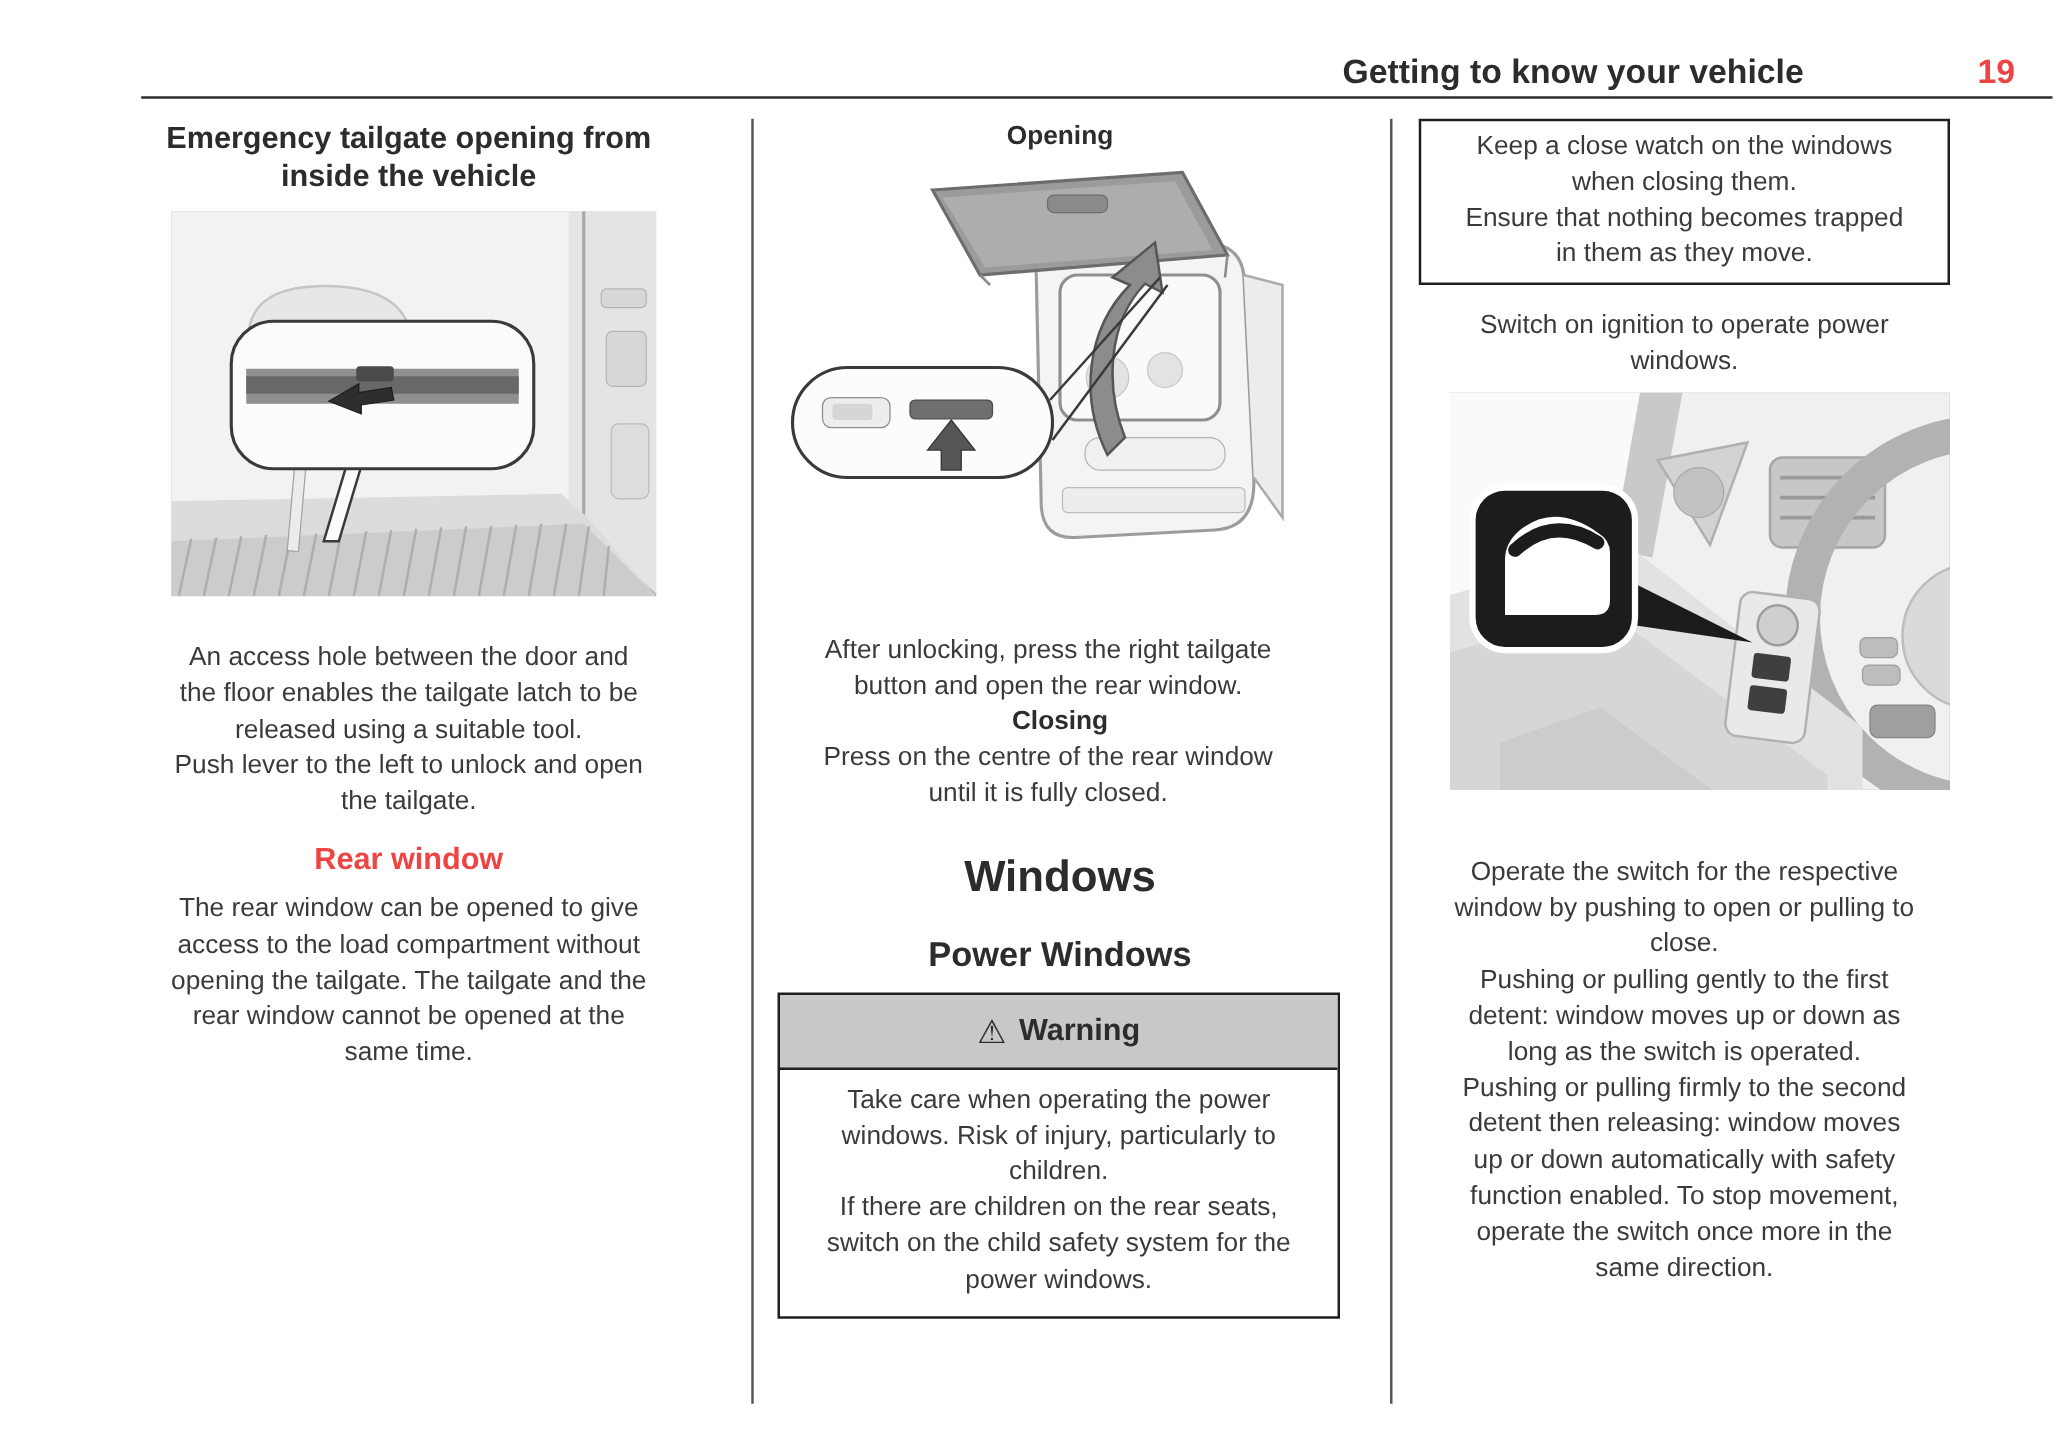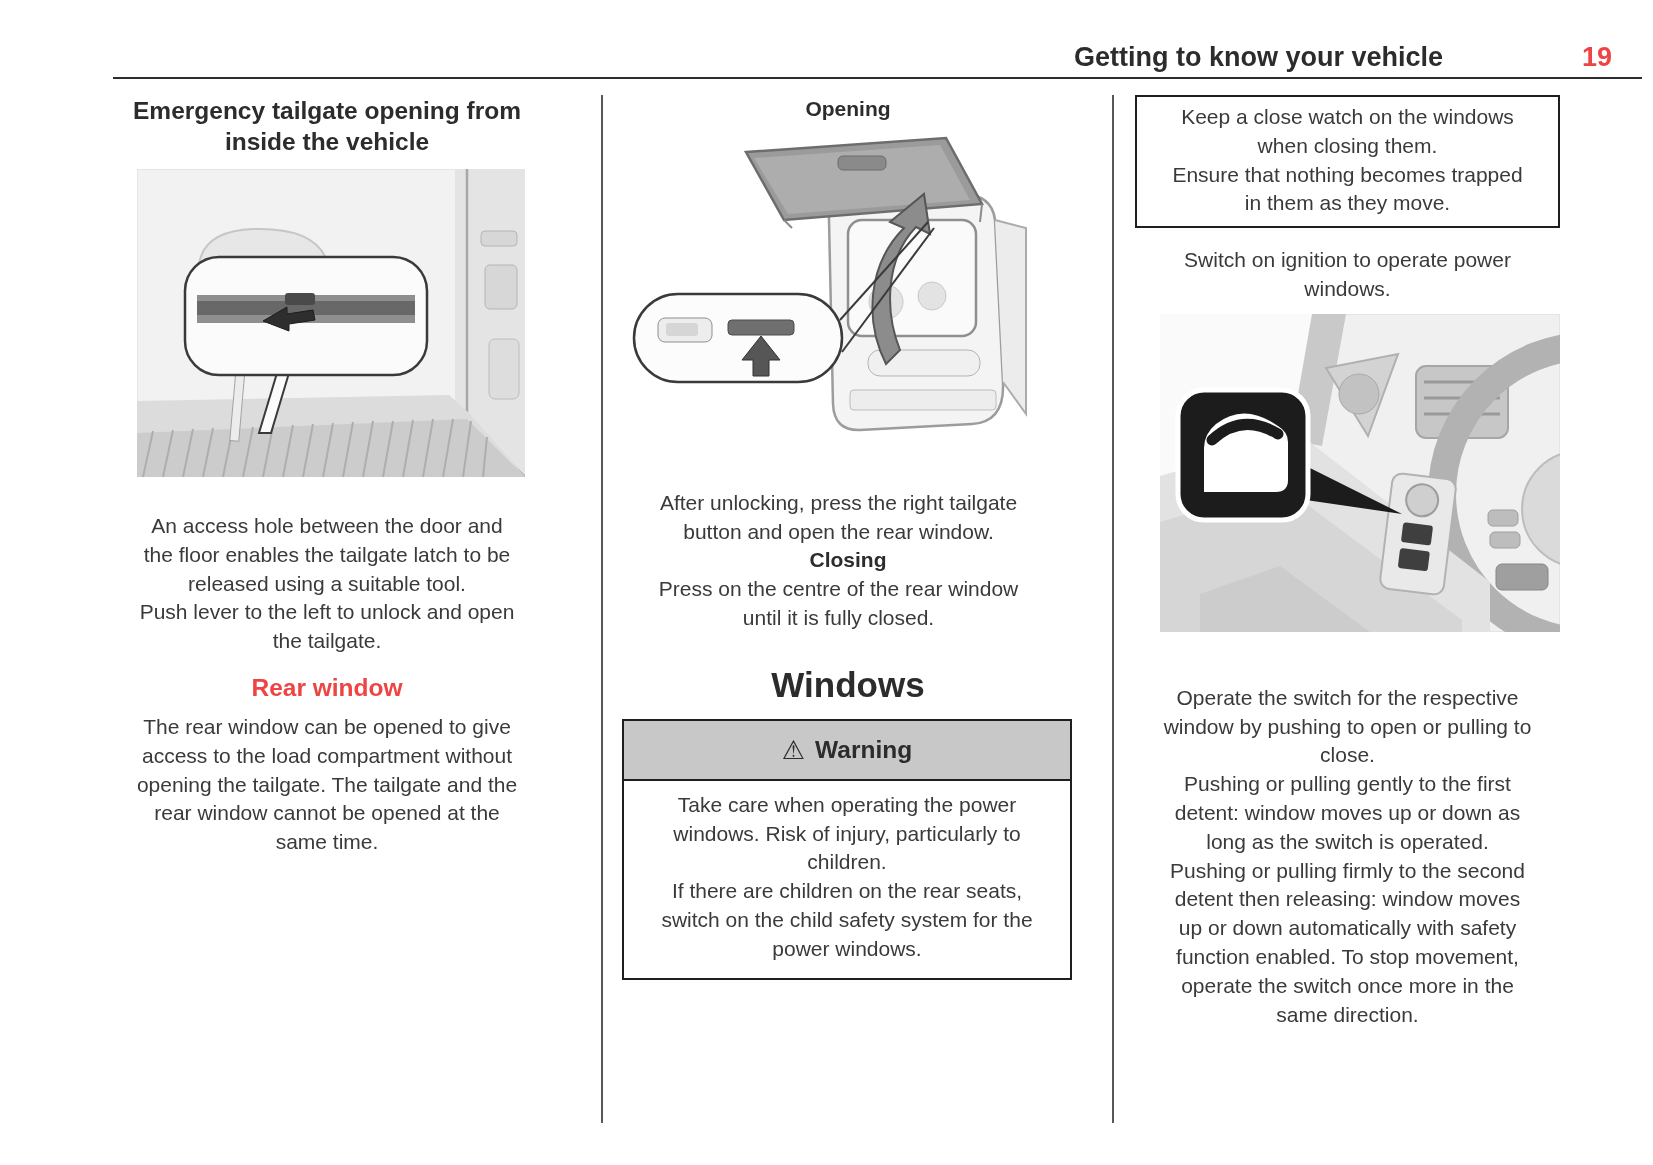--- a/index.html
+++ b/index.html
@@ -31,21 +31,21 @@
   .boldlabel{font-size:21px;line-height:28.8px;font-weight:bold;color:#2c2c2e;}
   .h1{font-size:35px;line-height:44px;font-weight:bold;color:#2c2c2e;margin:30px 0 0 0;}
   .h2{font-size:27.5px;line-height:36px;font-weight:bold;color:#2c2c2e;margin:22px 0 0 0;}
 
   figure{margin:0;padding:0;}
   .fig1{margin:12px 0 0 24px;width:388px;height:308px;}
   .fig2{margin:0 0 0 6px;width:400px;height:350px;}
   .fig3{margin:10px 0 0 25px;width:400px;height:318px;}
 
   .p-after-fig1{margin-top:35px;}
-  .p-col2{margin-top:15px;width:433px;}
+  .p-col2{margin-top:32px;width:433px;}
   .p-col2b{width:433px;}
 
   .warning-box{margin-top:12px;width:450px;border:2px solid #1f1f1f;box-sizing:border-box;background:#ffffff;}
   .warning-head{background:#c8c8c8;border-bottom:2px solid #1f1f1f;height:58px;display:flex;align-items:center;justify-content:center;gap:10px;font-size:24.5px;font-weight:bold;color:#2c2c2e;}
   .warning-head .tri{font-weight:normal;font-size:26px;line-height:26px;}
   .warning-body{padding:10px 16px 14px 16px;}
 
   .note-box{border:2px solid #1f1f1f;box-sizing:border-box;width:425px;padding:6px 12px 8px 12px;}
   .p-ignition{margin-top:18px;}
   .p-operate{margin-top:52px;}
@@ -162,20 +162,21 @@
       </svg>
     </figure>
 
     <p class="p-col2">After unlocking, press the right tailgate
 button and open the rear window.</p>
     <div class="boldlabel">Closing</div>
     <p class="p-col2b">Press on the centre of the rear window
 until it is fully closed.</p>
 
     <h1 class="h1">Windows</h1>
+    <h2 class="h2">Power Windows</h2>
 
     <div class="warning-box">
       <div class="warning-head">
         <span class="tri">⚠</span>
         <span>Warning</span>
       </div>
       <div class="warning-body">Take care when operating the power
 windows. Risk of injury, particularly to
 children.
 If there are children on the rear seats,

